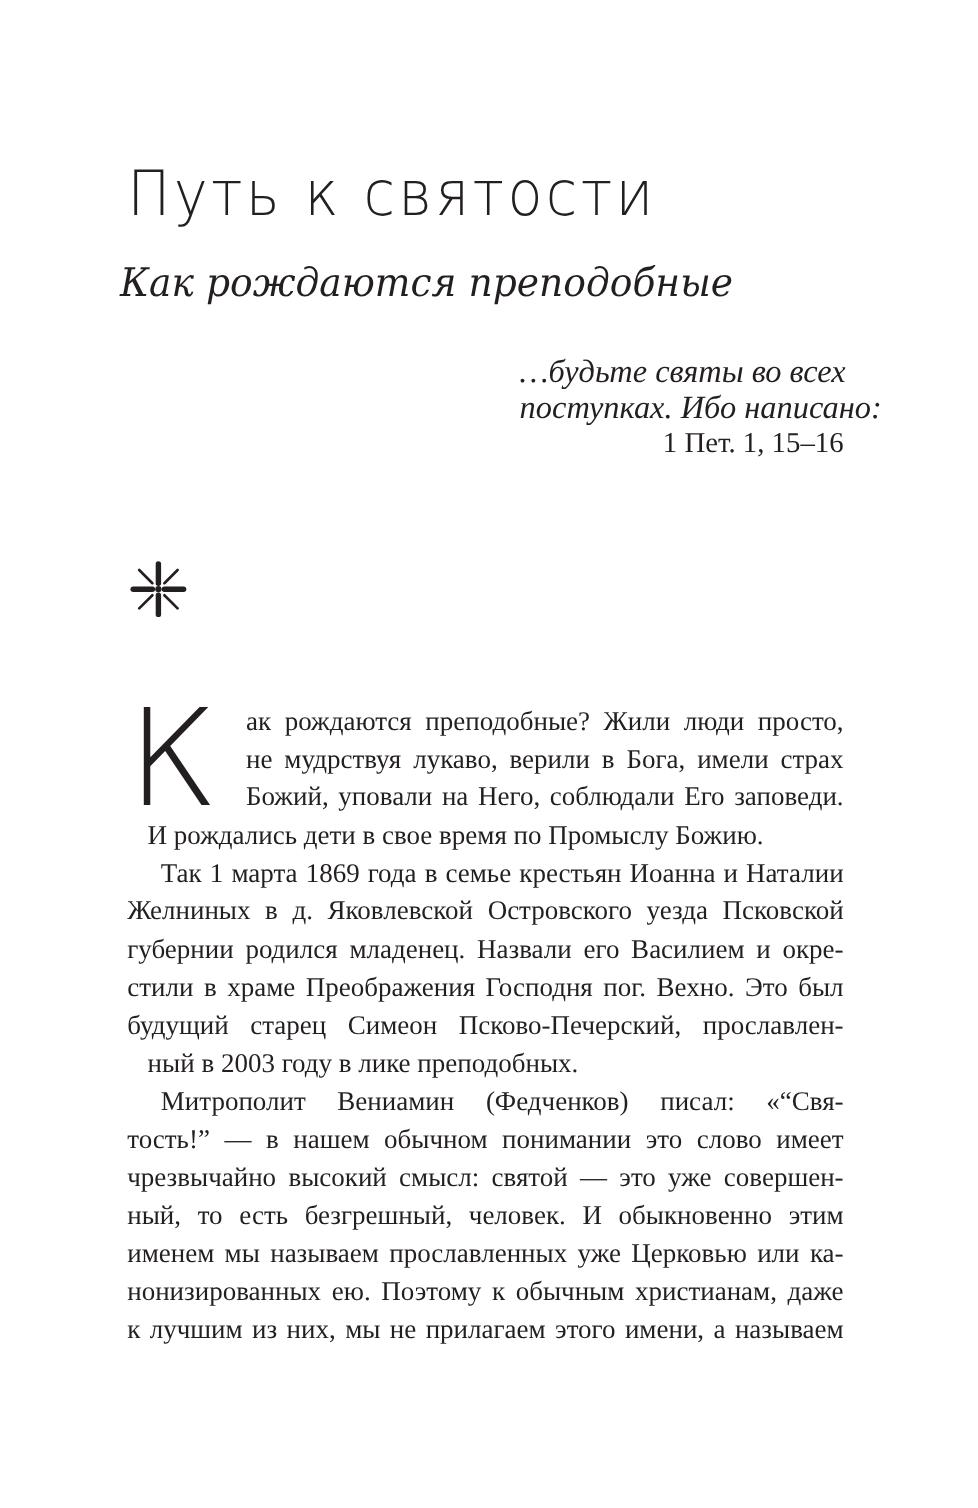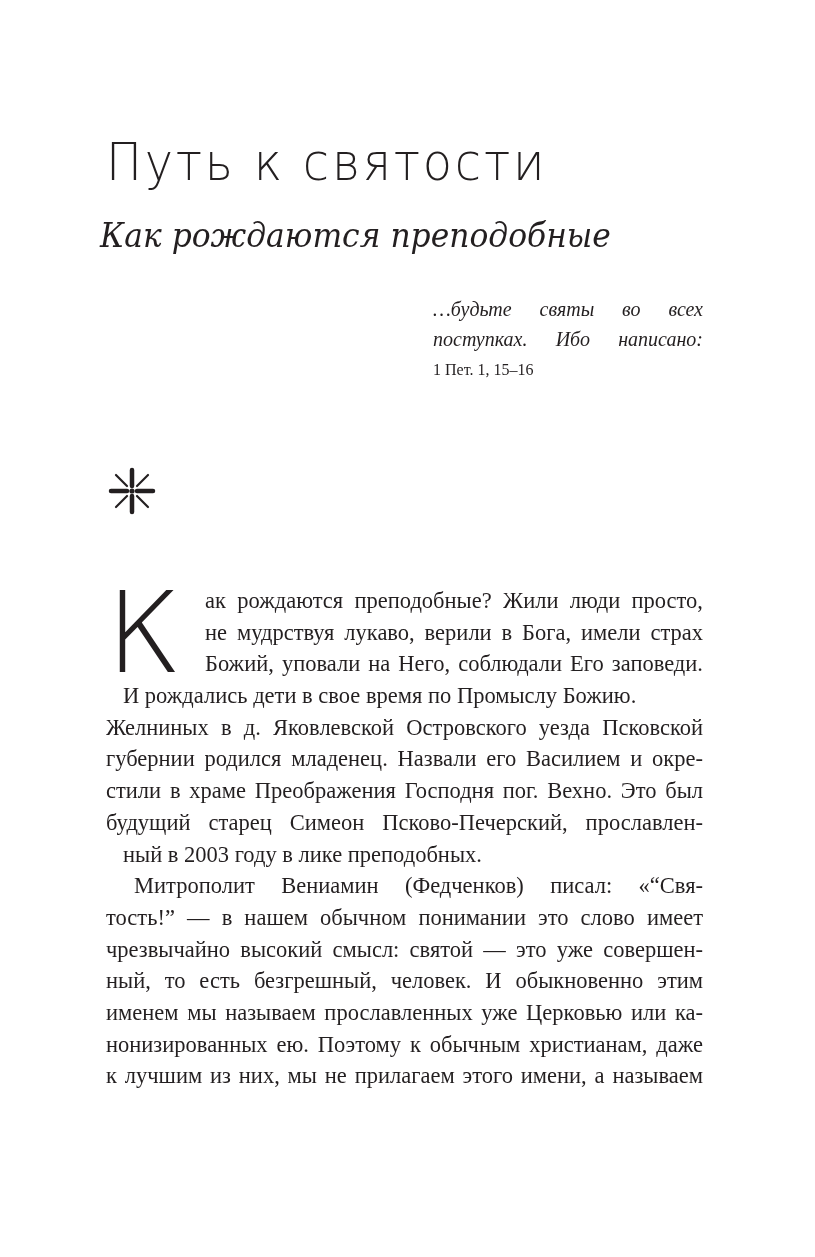--- a/index.html
+++ b/index.html
@@ -16,26 +16,26 @@
     position: absolute; left: 82px; top: 214px;
     font-family: "DejaVu Serif", serif; font-style: italic;
     font-size: 33px; line-height: 44px; color: #231f20; white-space: nowrap;
     transform: scaleX(0.95); transform-origin: left top;
   }
   .epigraph {
     position: absolute; left: 415px; top: 294px; width: 270px;
     font-family: "Liberation Serif", serif;
   }
   .epigraph .line {
-    font-style: italic; font-size: 20px; line-height: 30px; height: 30px;
+    font-style: italic; font-size: 27px; line-height: 30px; height: 30px;
     text-align: justify; text-align-last: justify; white-space: nowrap;
   }
   .epigraph .line.last { text-align-last: left; }
   .epigraph .source {
-    font-size: 16px; line-height: 28px; text-align: left; margin-top: 2px;
+    font-size: 24px; line-height: 28px; text-align: right; margin-top: 2px;
   }
   .ornament { position: absolute; left: 90px; top: 467px; width: 48px; height: 48px; }
   .body-text {
     position: absolute; left: 88px; top: 585px; width: 597px;
     font-family: "Liberation Serif", serif; font-size: 22.5px; color: #231f20;
   }
   .dropcap {
     position: absolute; left: 0px; top: 0px;
     font-family: "DejaVu Sans", sans-serif; font-weight: 200;
     font-size: 112px; line-height: 96px; color: #231f20;
@@ -80,20 +80,21 @@
     <span class="dropcap">К</span>
 
     <div class="paragraph">
       <span class="ln indent-drop">ак рождаются преподобные? Жили люди просто,</span>
       <span class="ln indent-drop">не мудрствуя лукаво, верили в Бога, имели страх</span>
       <span class="ln indent-drop">Божий, уповали на Него, соблюдали Его заповеди.</span>
       <span class="ln end">И рождались дети в свое время по Промыслу Божию.</span>
     </div>
 
     <div class="paragraph">
+      <span class="ln para-start">Так 1 марта 1869 года в семье крестьян Иоанна и Наталии</span>
       <span class="ln">Желниных в д. Яковлевской Островского уезда Псковской</span>
       <span class="ln">губернии родился младенец. Назвали его Василием и окре-</span>
       <span class="ln">стили в храме Преображения Господня пог. Вехно. Это был</span>
       <span class="ln">будущий старец Симеон Псково-Печерский, прославлен-</span>
       <span class="ln end">ный в 2003 году в лике преподобных.</span>
     </div>
 
     <div class="paragraph">
       <span class="ln para-start">Митрополит Вениамин (Федченков) писал: «“Свя-</span>
       <span class="ln">тость!” — в нашем обычном понимании это слово имеет</span>

